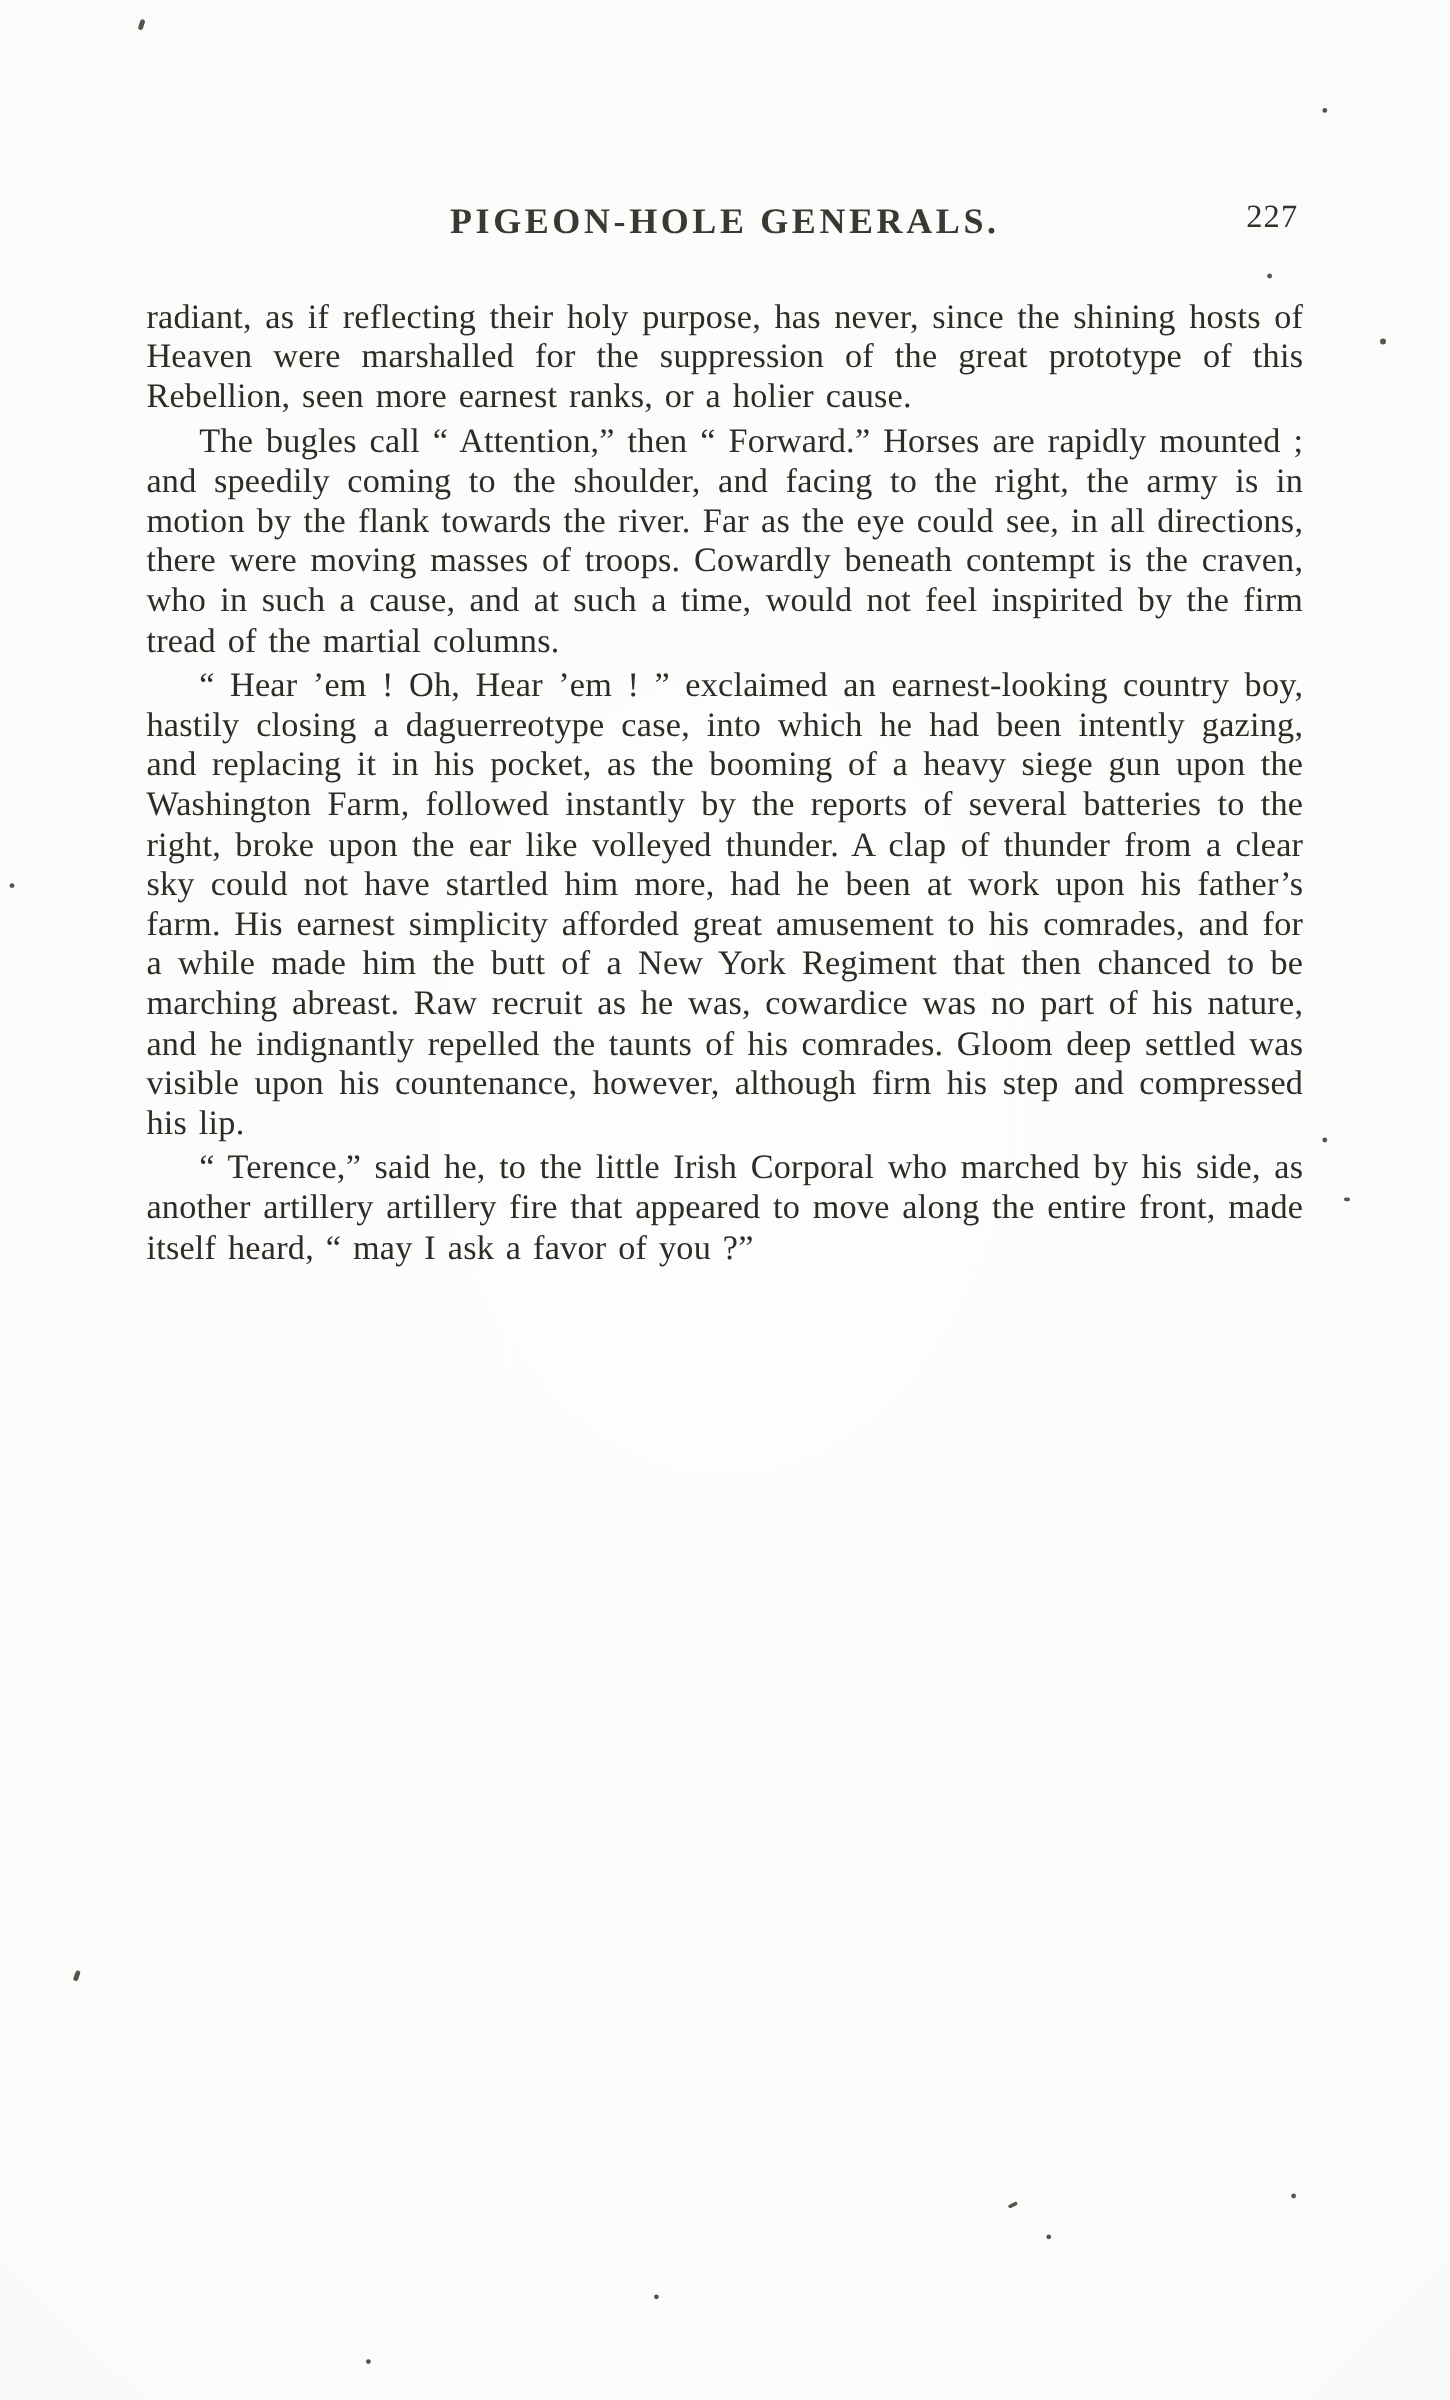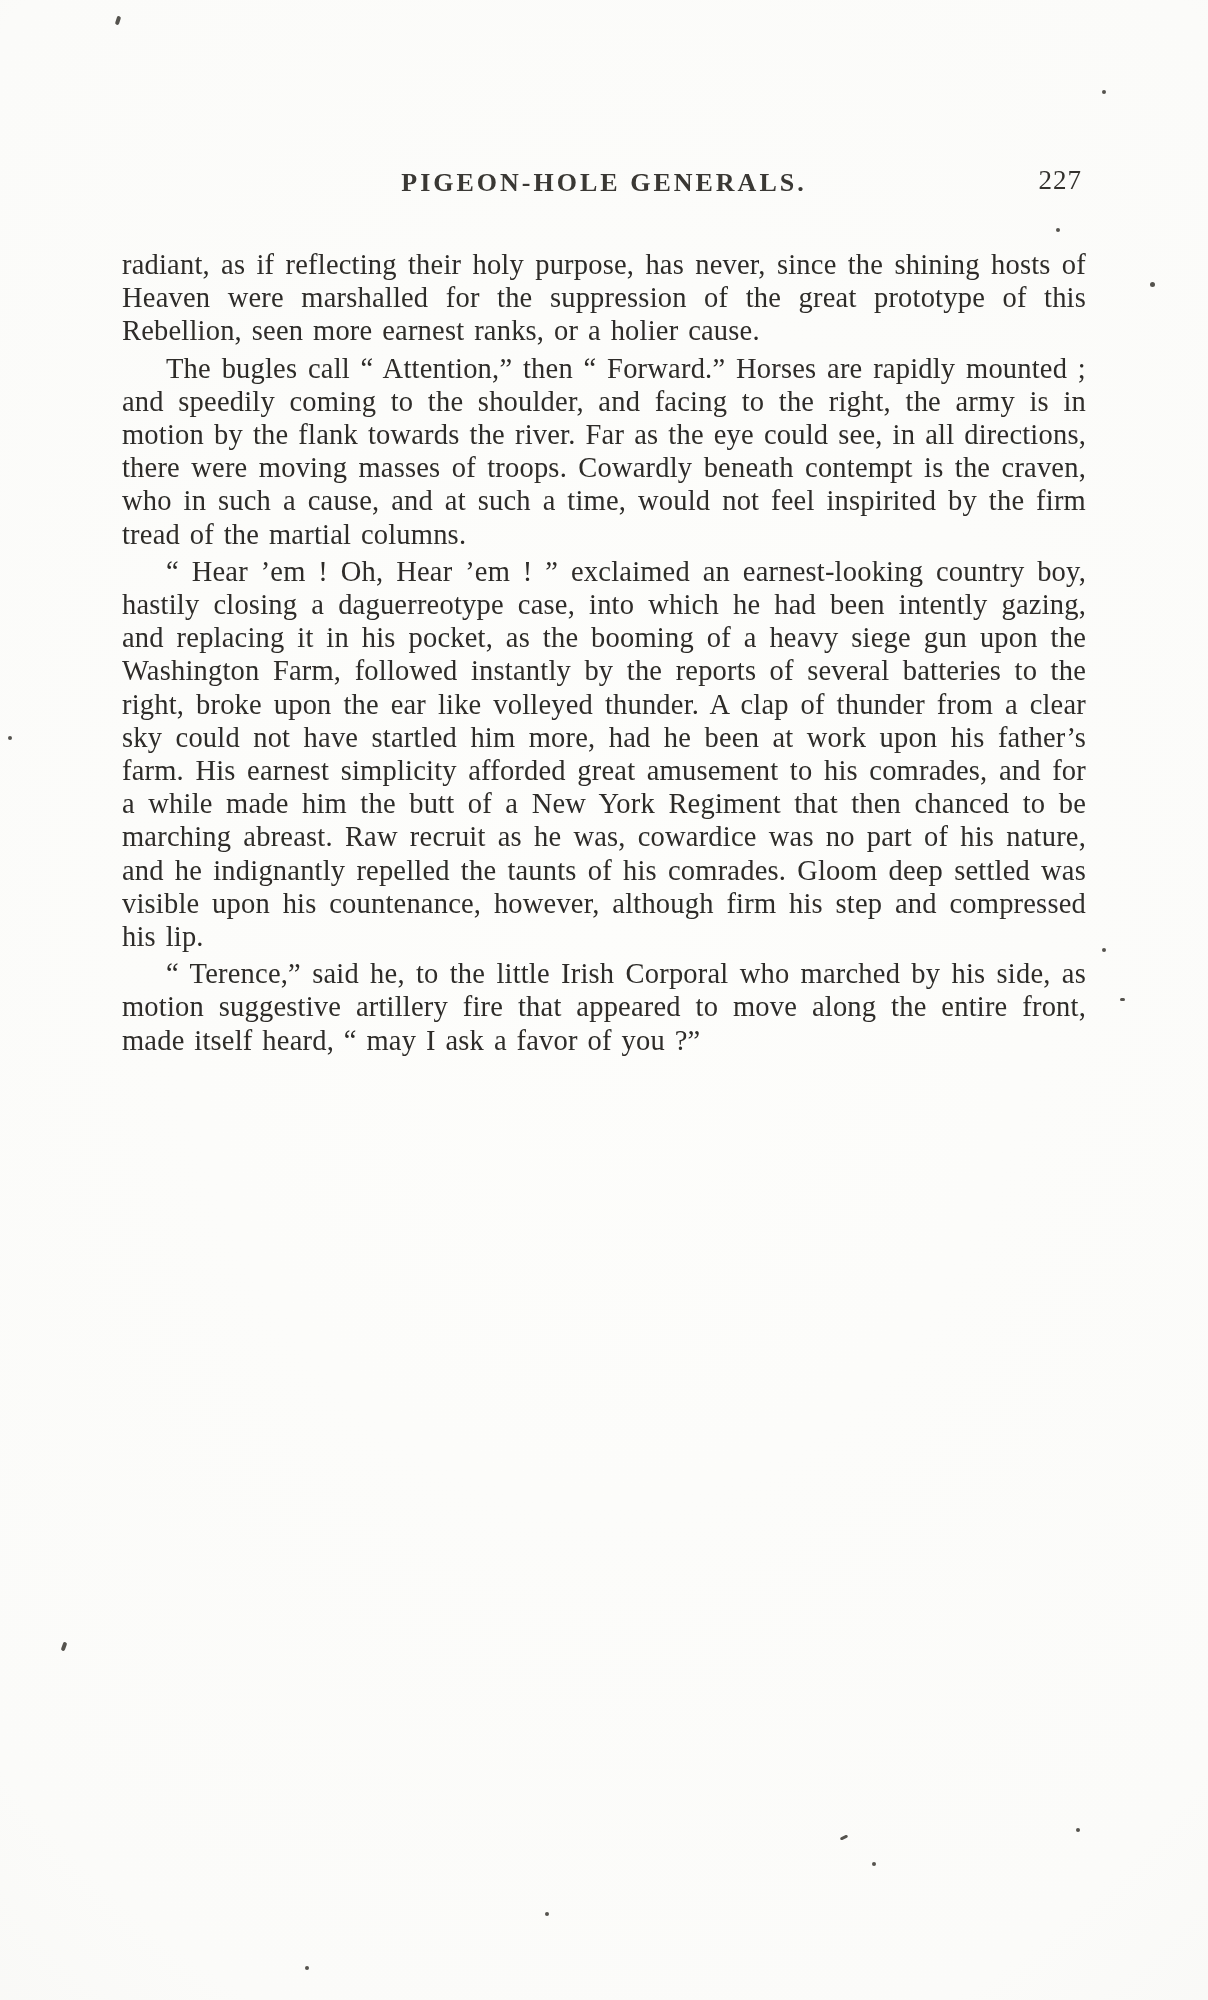--- a/index.html
+++ b/index.html
@@ -30,21 +30,21 @@
   .running-head {
     position: relative;
     height: 46px;
     margin-bottom: 34px;
   }
   .running-title {
     position: absolute;
     left: 0;
     right: 0;
     text-align: center;
-    font-size: 26px;
+    font-size: 30px;
     letter-spacing: 3px;
     font-weight: 600;
     color: #3a3834;
   }
   .running-page-number {
     position: absolute;
     right: 8px;
     top: -3px;
     font-size: 27px;
     letter-spacing: 1px;
@@ -106,17 +106,17 @@
 
     <div class="running-head">
       <div class="running-title">PIGEON-HOLE GENERALS.</div>
       <div class="running-page-number">227</div>
     </div>
 
     <div class="body-text">
       <p>radiant, as if reflecting their holy purpose, has never, since the shining hosts of Heaven were marshalled for the suppression of the great prototype of this Rebellion, seen more earnest ranks, or a holier cause.</p>
       <p class="indented">The bugles call “ Attention,” then “ Forward.” Horses are rapidly mounted ; and speedily coming to the shoulder, and facing to the right, the army is in motion by the flank towards the river.  Far as the eye could see, in all directions, there were moving masses of troops.  Cowardly beneath contempt is the craven, who in such a cause, and at such a time, would not feel inspirited by the firm tread of the martial columns.</p>
       <p class="indented">“ Hear ’em ! Oh, Hear ’em ! ” exclaimed an earnest-looking country boy, hastily closing a daguerreotype case, into which he had been intently gazing, and replacing it in his pocket, as the booming of a heavy siege gun upon the Washington Farm, followed instantly by the reports of several batteries to the right, broke upon the ear like volleyed thunder.  A clap of thunder from a clear sky could not have startled him more, had he been at work upon his father’s farm.  His earnest simplicity afforded great amusement to his comrades, and for a while made him the butt of a New York Regiment that then chanced to be marching abreast.  Raw recruit as he was, cowardice was no part of his nature, and he indignantly repelled the taunts of his comrades.  Gloom deep settled was visible upon his countenance, however, although firm his step and compressed his lip.</p>
-      <p class="indented">“ Terence,” said he, to the little Irish Corporal who marched by his side, as motion suggestive artillery fire that appeared to move along the entire front, made itself heard, “ may I ask a favor of you ?”</p>
+      <p class="indented">“ Terence,” said he, to the little Irish Corporal who marched by his side, as another artillery artillery fire that appeared to move along the entire front, made itself heard, “ may I ask a favor of you ?”</p>
     </div>
 
   </div>
 </div>
 
 </body></html>

